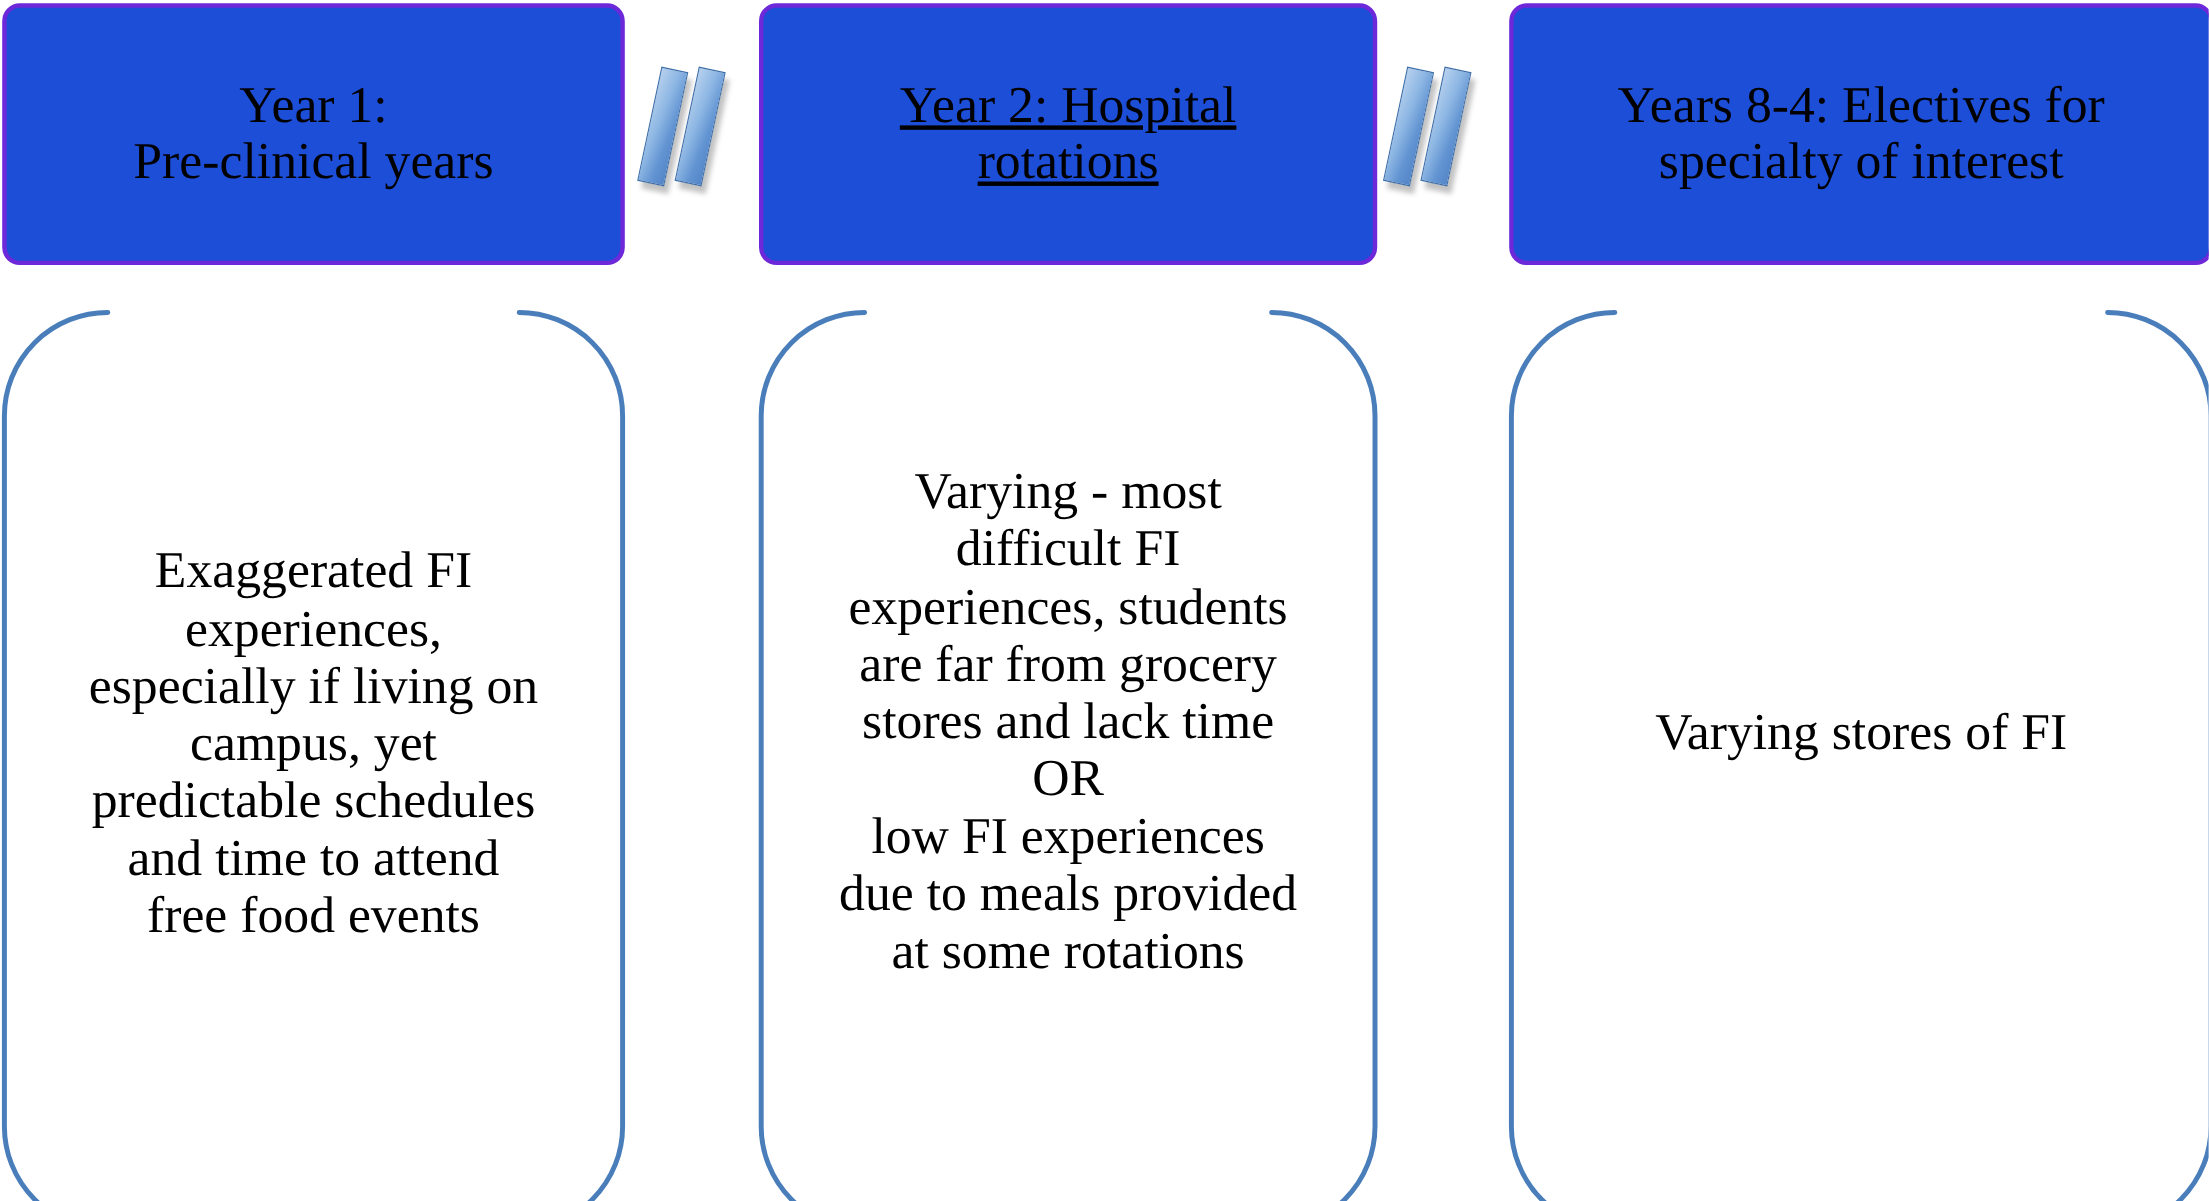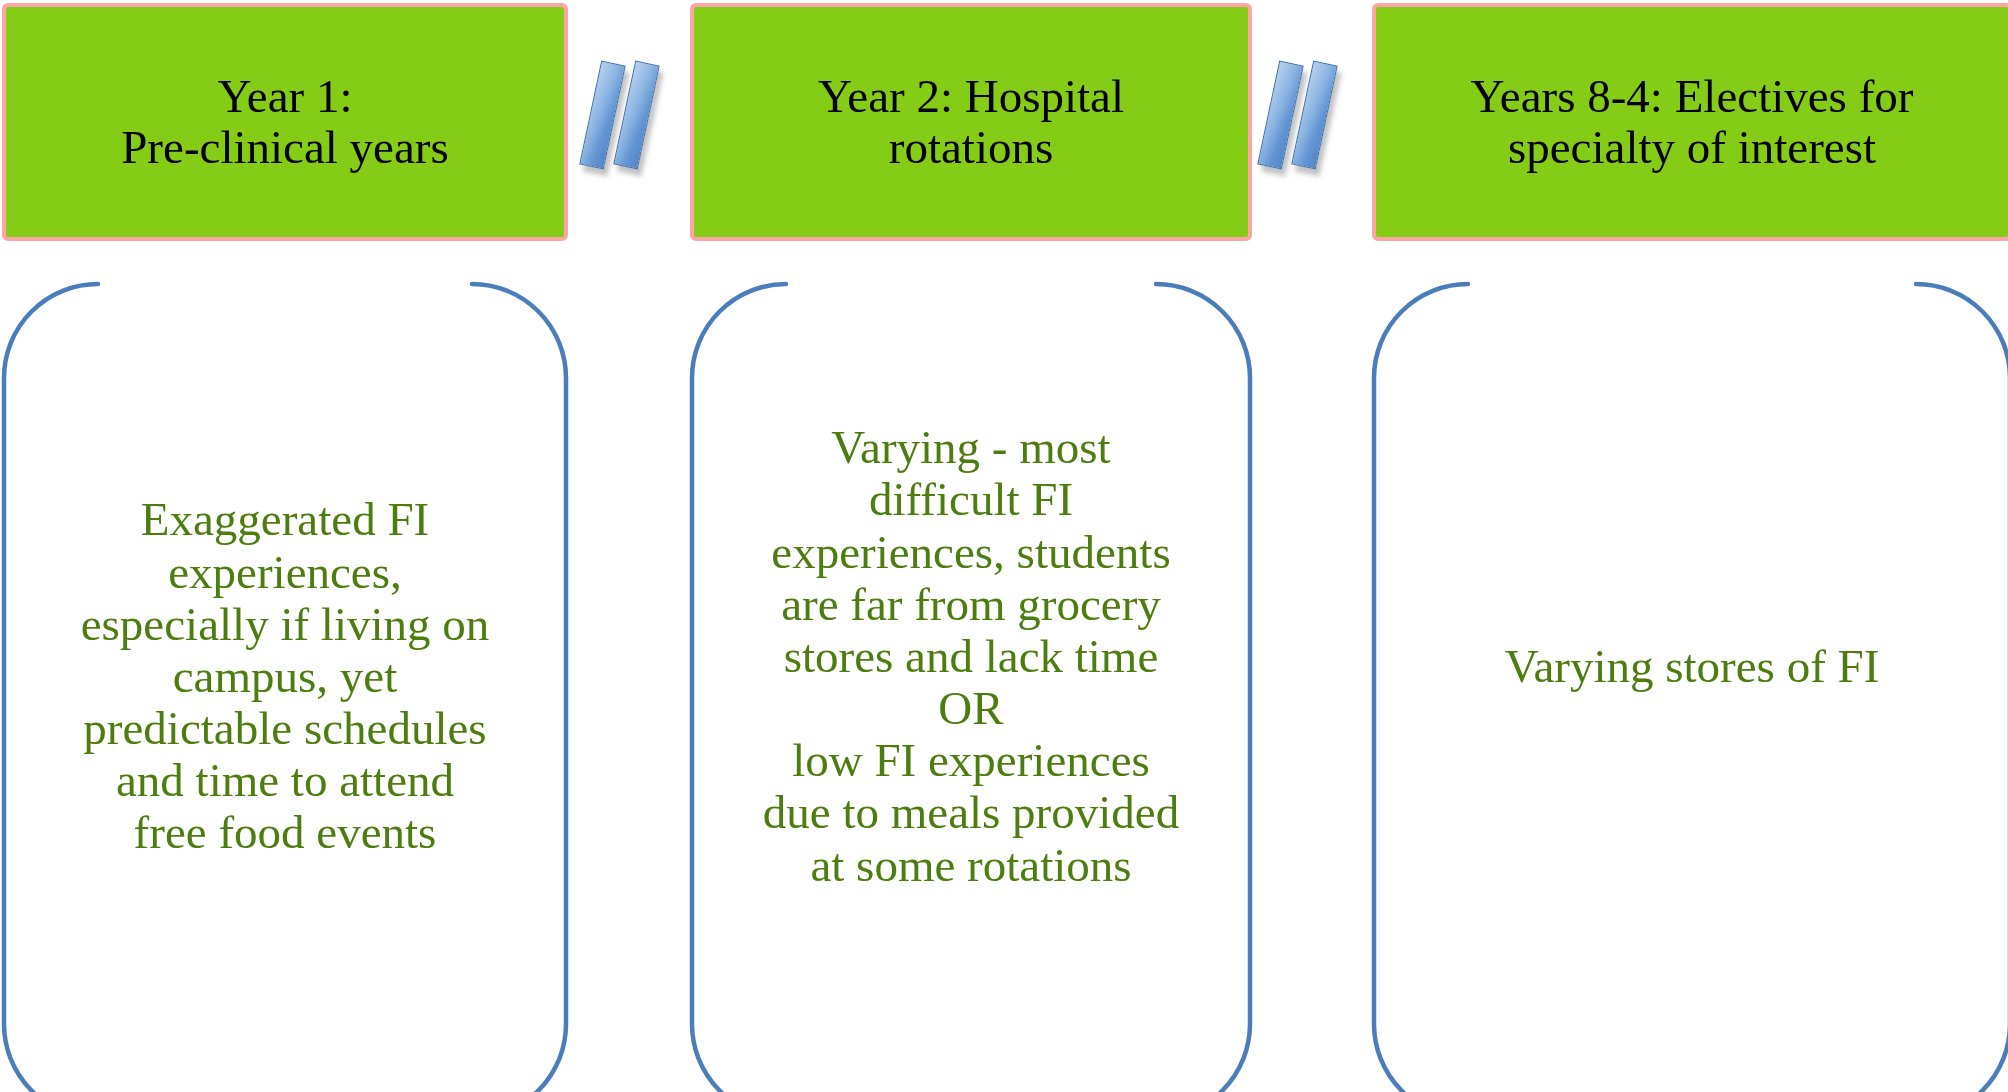--- a/index.html
+++ b/index.html
@@ -18,38 +18,38 @@
     width: 2008px;
     height: 1092px;
     background: #ffffff;
     overflow: hidden;
   }
 
   
   .stage-box {
     position: absolute;
     box-sizing: border-box;
-    background: #84cc16;
-    border: 4px solid #fca5a5;
-    border-radius: 6px;
+    background: #1d4ed8;
+    border: 4px solid #6d28d9;
+    border-radius: 16px;
     display: flex;
     align-items: center;
     justify-content: center;
     text-align: center;
   }
   .stage-label {
     font-size: 47px;
     line-height: 1.08;
     color: #000000;
     padding: 0 26px;
     white-space: pre-line;
   }
 
   #stage-1 { left: 2px;    top: 3px; width: 566px; height: 238px; }
-  #stage-2 { left: 690px;  top: 3px; width: 562px; height: 238px; }
+  #stage-2 { left: 690px;  top: 3px; width: 562px; height: 238px; text-decoration: underline; }
   #stage-3 { left: 1372px; top: 3px; width: 640px; height: 238px; }
 
   
   .break-mark {
     position: absolute;
     width: 84px;
     height: 110px;
   }
   #break-1 { left: 584px;  top: 62px; }
   #break-2 { left: 1262px; top: 62px; }
@@ -84,21 +84,21 @@
     position: absolute;
     inset: 0;
     display: flex;
     align-items: center;
     justify-content: center;
     text-align: center;
   }
   .detail-label {
     font-size: 47px;
     line-height: 1.11;
-    color: #4d7c0f;
+    color: #000000;
     padding: 0 30px;
     white-space: pre-line;
   }
 
   #detail-1 { left: 2px;    top: 282px; width: 566px; height: 838px; }
   #detail-2 { left: 690px;  top: 282px; width: 562px; height: 838px; }
   #detail-3 { left: 1372px; top: 282px; width: 640px; height: 838px; }
 
   #detail-1 .detail-text-wrap { align-items: center; padding-bottom: 50px; }
   #detail-2 .detail-text-wrap { align-items: center; padding-bottom: 90px; }

